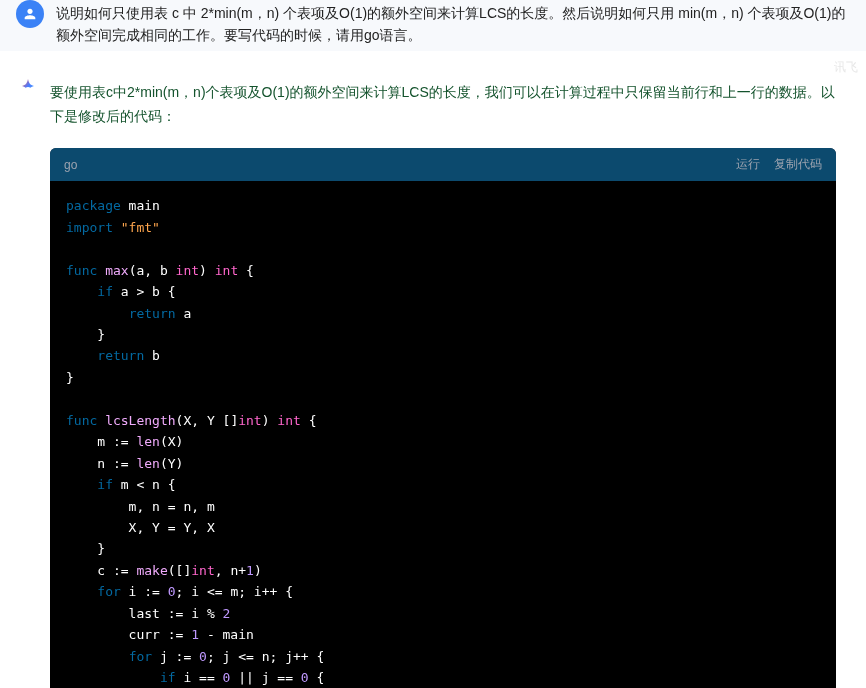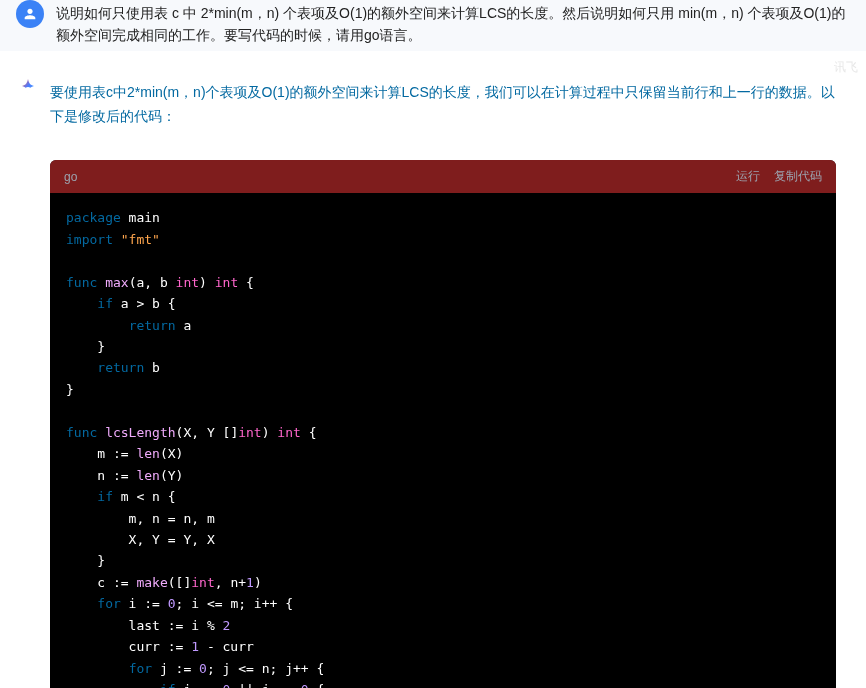--- a/index.html
+++ b/index.html
@@ -53,34 +53,34 @@
   right: 8px;
   top: 8px;
   color: #e8e8e8;
   font-size: 12px;
 }
 .answer-body {
   padding: 30px 30px 0 50px;
 }
 .answer-text {
   line-height: 1.7;
-  color: #0369a1;
-  margin-bottom: 32px;
+  color: #14532d;
+  margin-bottom: 20px;
 }
 .code-block {
   background: #2d2d3a;
   border-radius: 6px 6px 0 0;
   overflow: hidden;
 }
 .code-header {
   display: flex;
   justify-content: space-between;
   align-items: center;
   padding: 8px 14px;
-  background: #7f1d1d;
+  background: #0c4a6e;
   color: #9ca3af;
   font-size: 12px;
 }
 .code-actions {
   display: flex;
   gap: 14px;
 }
 .code-action {
   color: #9ca3af;
   cursor: pointer;
@@ -155,20 +155,20 @@
 <span class="tok-kw">func</span><span class="tok-id"> </span><span class="tok-fn">lcsLength</span><span class="tok-id">(X, Y []</span><span class="tok-ty">int</span><span class="tok-id">) </span><span class="tok-ty">int</span><span class="tok-id"> {</span>
 <span class="tok-id">    m </span><span class="tok-op">:=</span><span class="tok-id"> </span><span class="tok-fn">len</span><span class="tok-id">(X)</span>
 <span class="tok-id">    n </span><span class="tok-op">:=</span><span class="tok-id"> </span><span class="tok-fn">len</span><span class="tok-id">(Y)</span>
 <span class="tok-id">    </span><span class="tok-kw">if</span><span class="tok-id"> m &lt; n {</span>
 <span class="tok-id">        m, n = n, m</span>
 <span class="tok-id">        X, Y = Y, X</span>
 <span class="tok-id">    }</span>
 <span class="tok-id">    c </span><span class="tok-op">:=</span><span class="tok-id"> </span><span class="tok-fn">make</span><span class="tok-id">([]</span><span class="tok-ty">int</span><span class="tok-id">, n+</span><span class="tok-num">1</span><span class="tok-id">)</span>
 <span class="tok-id">    </span><span class="tok-kw">for</span><span class="tok-id"> i </span><span class="tok-op">:=</span><span class="tok-id"> </span><span class="tok-num">0</span><span class="tok-id">; i &lt;= m; i++ {</span>
 <span class="tok-id">        last </span><span class="tok-op">:=</span><span class="tok-id"> i % </span><span class="tok-num">2</span>
-<span class="tok-id">        curr </span><span class="tok-op">:=</span><span class="tok-id"> </span><span class="tok-num">1</span><span class="tok-id"> - curr</span>
+<span class="tok-id">        curr </span><span class="tok-op">:=</span><span class="tok-id"> </span><span class="tok-num">1</span><span class="tok-id"> - main</span>
 <span class="tok-id">        </span><span class="tok-kw">for</span><span class="tok-id"> j </span><span class="tok-op">:=</span><span class="tok-id"> </span><span class="tok-num">0</span><span class="tok-id">; j &lt;= n; j++ {</span>
 <span class="tok-id">            </span><span class="tok-kw">if</span><span class="tok-id"> i == </span><span class="tok-num">0</span><span class="tok-id"> || j == </span><span class="tok-num">0</span><span class="tok-id"> {</span>
 
 </div>
     </div>
   </div>
 </div>
 
 </body></html>

